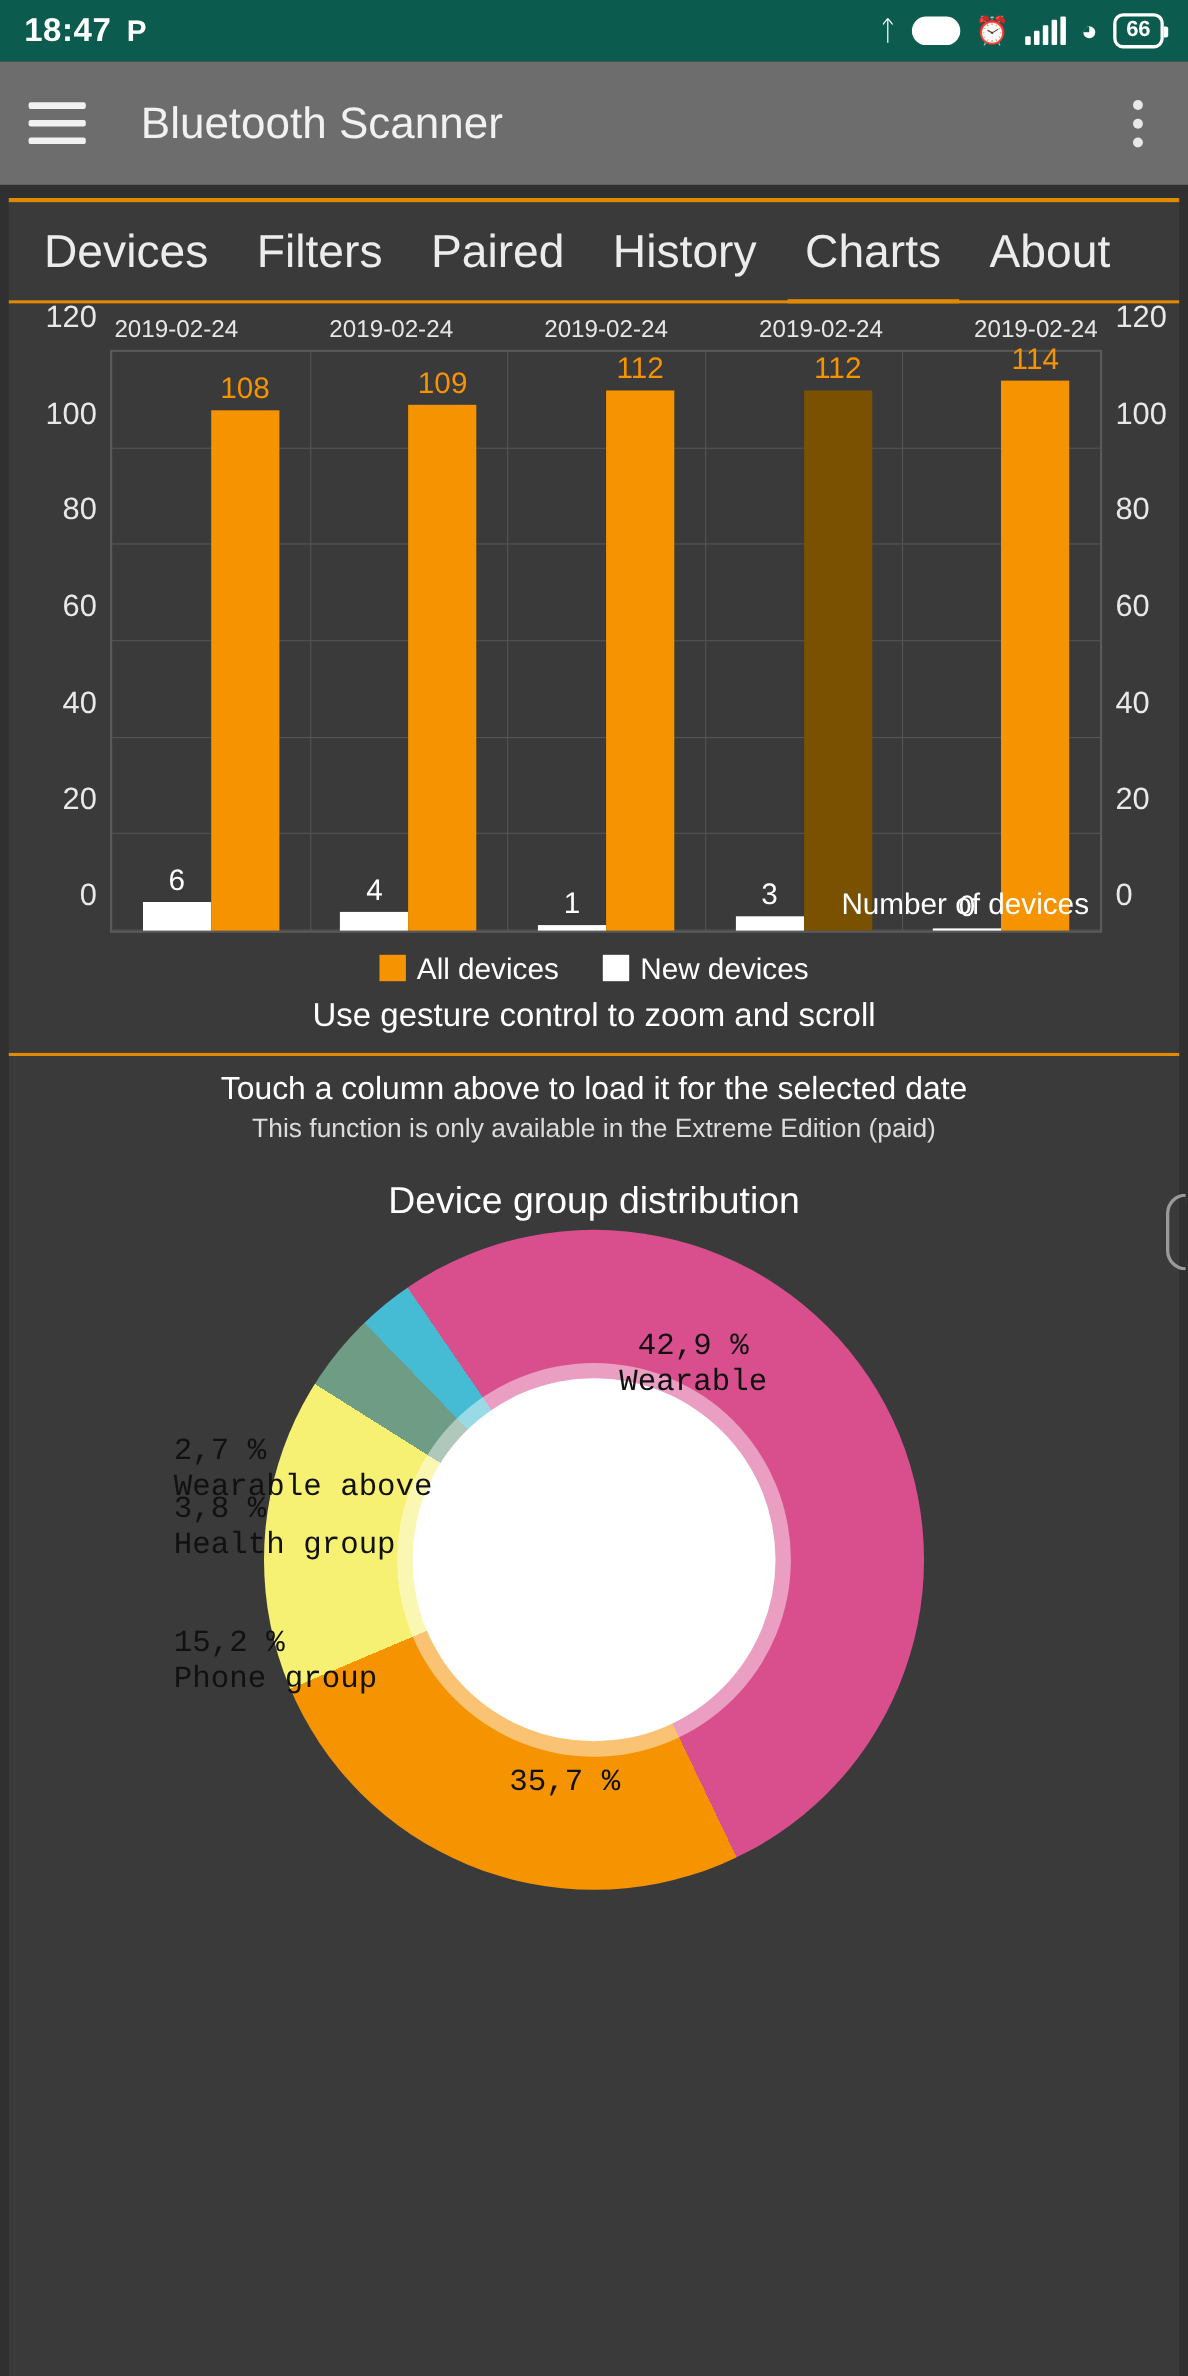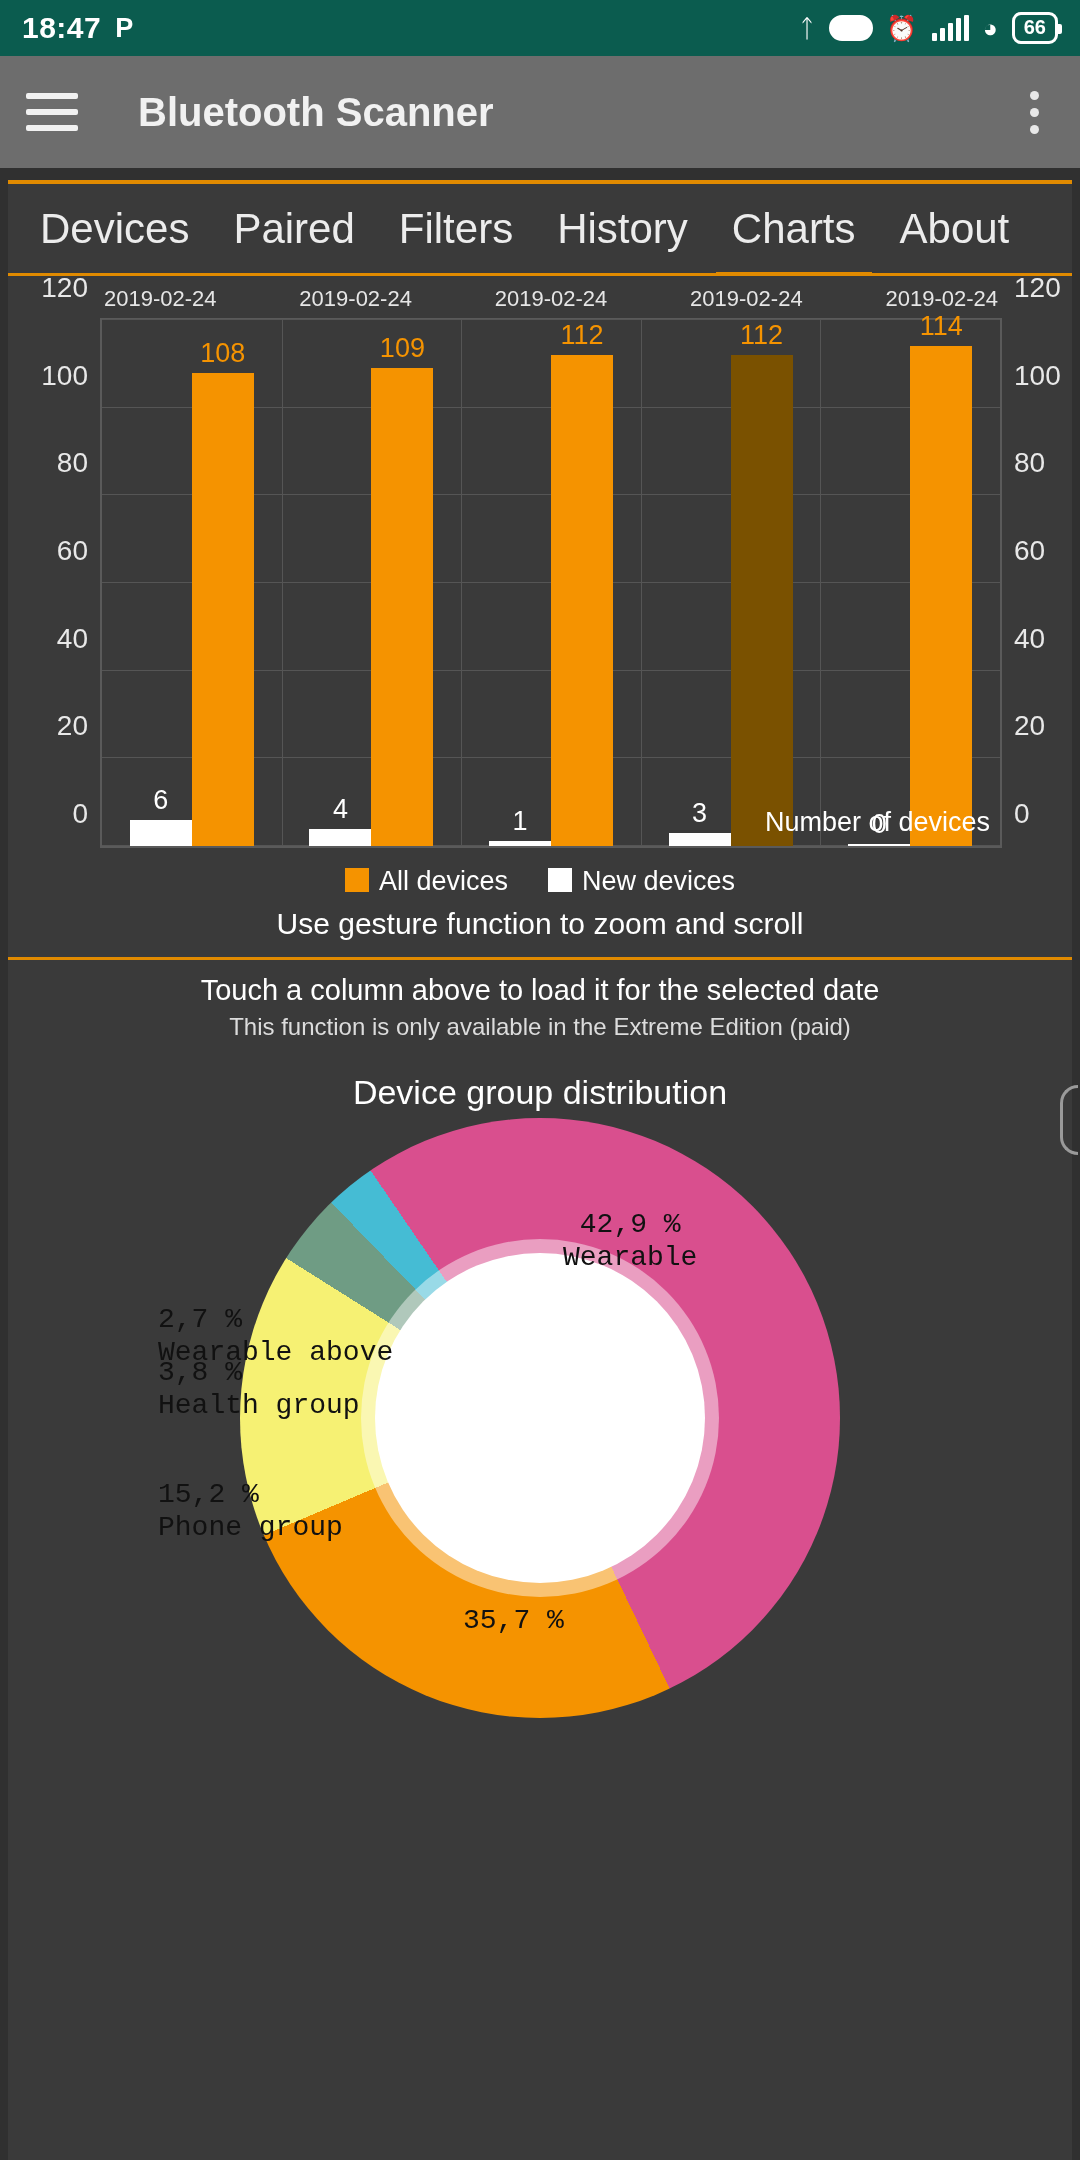--- a/index.html
+++ b/index.html
@@ -37,21 +37,21 @@
   .bars { display: flex; align-items: flex-end; gap: 3px; height: 26px; }
   .bars i { display: block; width: 5px; background: #fff; border-radius: 1px; }
 
   
   .appbar {
     height: 112px; background: #6d6d6d; display: flex; align-items: center;
     padding: 0 26px; gap: 30px;
   }
   .hamburger { width: 52px; display: flex; flex-direction: column; gap: 10px; cursor: pointer; }
   .hamburger span { display: block; height: 6px; background: #f1f1f1; border-radius: 2px; }
-  .app-title { color: #f1f1f1; font-size: 40px; font-weight: bold; flex: 1; margin-left: 30px; }
+  .app-title { color: #f1f1f1; font-size: 40px; font-weight: normal; flex: 1; margin-left: 20px; }
   .kebab { width: 12px; display: flex; flex-direction: column; gap: 8px; align-items: center; margin-right: 14px; cursor: pointer;}
   .kebab i { width: 9px; height: 9px; background: #e8e8e8; border-radius: 50%; display: block; }
 
   
   .content { background: #303030; height: calc(2160px - 56px - 112px); position: relative; }
   .card {
     margin: 12px 8px 0 8px; background: #3a3a3a; border-top: 4px solid #e08a00;
     height: 100%;
   }
 
@@ -183,24 +183,24 @@
 </div>
 
 <div class="content">
   <div class="card">
 
     <div class="tabs">
       <div class="tab">
           <span>Devices</span>
         </div>
       <div class="tab">
+          <span>Filters</span>
+        </div>
+      <div class="tab">
           <span>Paired</span>
-        </div>
-      <div class="tab">
-          <span>Filters</span>
         </div>
       <div class="tab">
           <span>History</span>
         </div>
       <div class="tab active">
           <span>Charts</span>
         </div>
       <div class="tab">
           <span>About</span>
         </div>
@@ -291,21 +291,21 @@
 
           <div class="axis-title">Number of devices</div>
         </div>
       </div>
 
       <div class="legend">
         <span><i class="sw orange"></i><span>All devices</span></span>
         <span><i class="sw white"></i><span>New devices</span></span>
       </div>
 
-      <div class="hint">Use gesture function to zoom and scroll</div>
+      <div class="hint">Use gesture control to zoom and scroll</div>
     </div>
 
     <div class="divider"></div>
 
     <div class="notes">
       <div class="note1">Touch a column above to load it for the selected date</div>
       <div class="note2">This function is only available in the Extreme Edition (paid)</div>
     </div>
 
     <div class="pie-title">Device group distribution</div>

